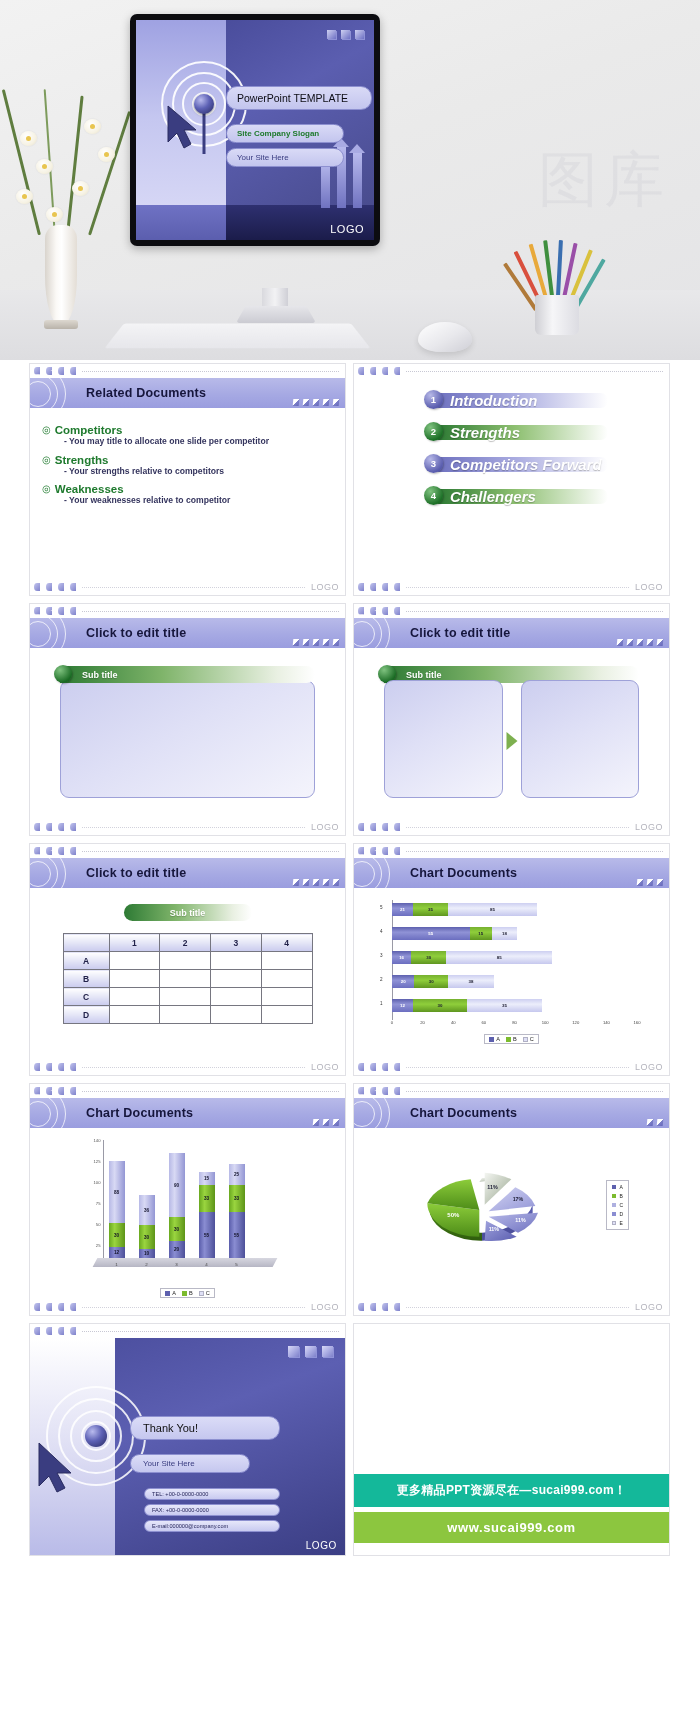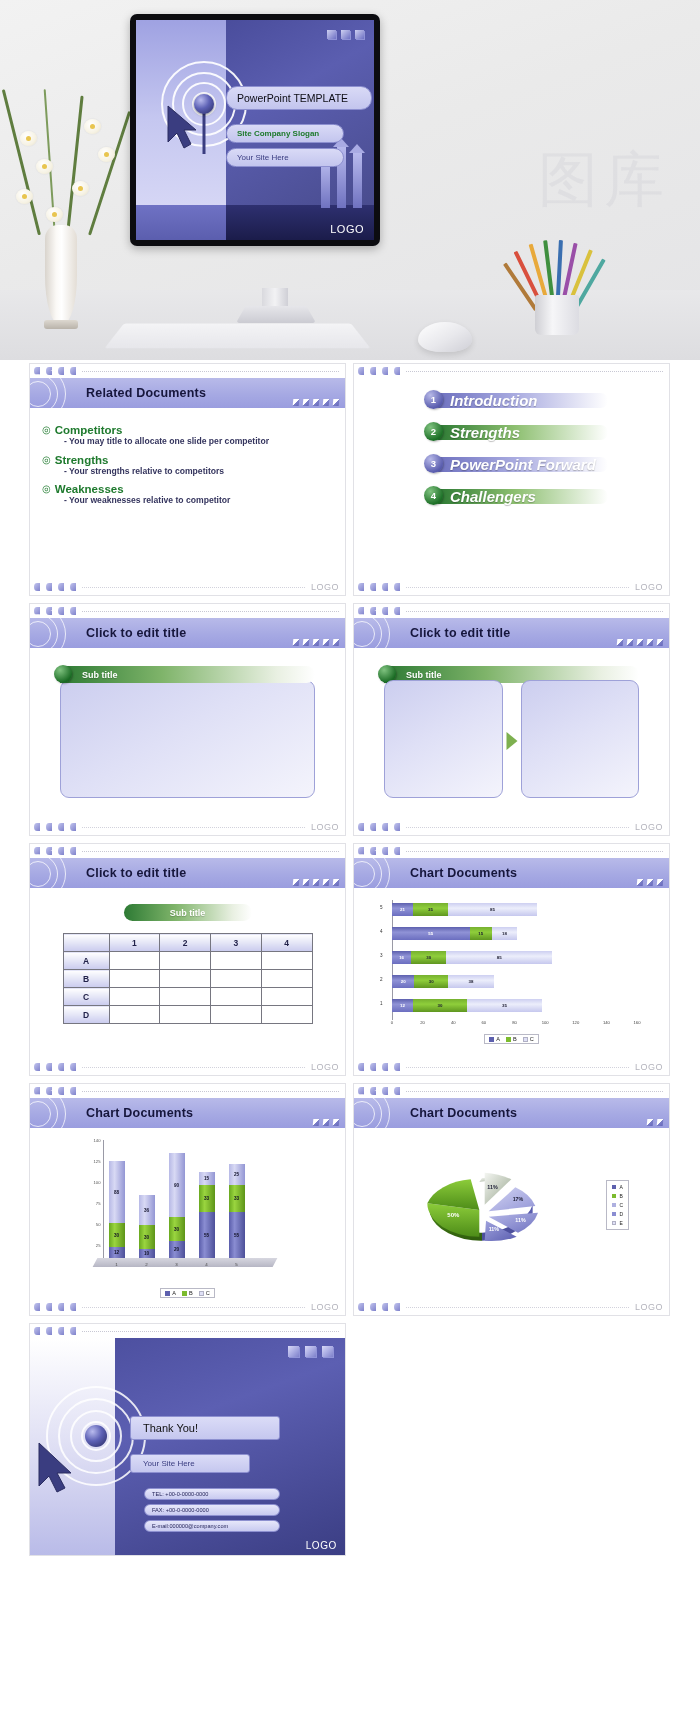--- a/index.html
+++ b/index.html
@@ -357,21 +357,21 @@
     position:absolute; left:27%; top:0; width:73%; height:100%;
     background:linear-gradient(160deg,#4d50a0 0%, #5c5fb2 35%, #3b3e84 100%);
   }
   .ty-radar{ position:absolute; left:14px; top:46px; width:104px; height:104px; }
   .ty-radar .ring{ position:absolute; border:2.4px solid rgba(255,255,255,.85); border-radius:50%;
                    left:50%; top:50%; transform:translate(-50%,-50%); }
   .ty-radar .knob{ position:absolute; left:50%; top:50%; transform:translate(-50%,-50%);
     width:22px;height:22px;border-radius:50%;
     background:radial-gradient(circle at 34% 30%, #b9bbee 0%, #5d61b5 45%, #26285e 100%); }
   .ty-field{
-    position:absolute; border-radius:3px; display:flex; align-items:center; padding-left:12px;
+    position:absolute; border-radius:11px; display:flex; align-items:center; padding-left:12px;
     background:linear-gradient(180deg,#dbdcf7 0%, #c5c7ef 100%);
     border:1px solid #8d90d0;
   }
   .ty-thanks{ left:100px; top:78px; width:150px; height:24px; }
   .ty-thanks span{ font-size:11px; color:#111; }
   .ty-site{ left:100px; top:116px; width:120px; height:19px; }
   .ty-site span{ font-size:8px; color:#3a3d80; }
   .ty-contact{
     position:absolute; left:114px; width:136px; height:12px; border-radius:6px;
     background:linear-gradient(180deg,#e6e7fa,#c8caf0);
@@ -563,21 +563,21 @@
           <div class="toc-label">Introduction</div>
         </div>
         <div class="toc-row">
           <div class="toc-bar green"></div>
           <div class="toc-num green">2</div>
           <div class="toc-label">Strengths</div>
         </div>
         <div class="toc-row">
           <div class="toc-bar purple"></div>
           <div class="toc-num purple">3</div>
-          <div class="toc-label">PowerPoint Forward</div>
+          <div class="toc-label">Competitors Forward</div>
         </div>
         <div class="toc-row">
           <div class="toc-bar green"></div>
           <div class="toc-num green">4</div>
           <div class="toc-label">Challengers</div>
         </div>
       </div>
     </div>
     <div class="sl-footer">
       <div class="foot-marks">
@@ -1185,14 +1185,22 @@
         <span>FAX: +00-0-0000-0000</span>
       </div>
       <div class="ty-contact" style="top:182px;">
         <span>E-mail:000000@company.com</span>
       </div>
 
       <div class="ty-logo">LOGO</div>
     </div>
   </div>
 
+  <div class="promo-slide">
+    <div class="promo-teal">
+      <span>更多精品PPT资源尽在—sucai999.com！</span>
+    </div>
+    <div class="promo-green">
+      <span>www.sucai999.com</span>
+    </div>
+  </div>
 
 </div>
 
 </body></html>

